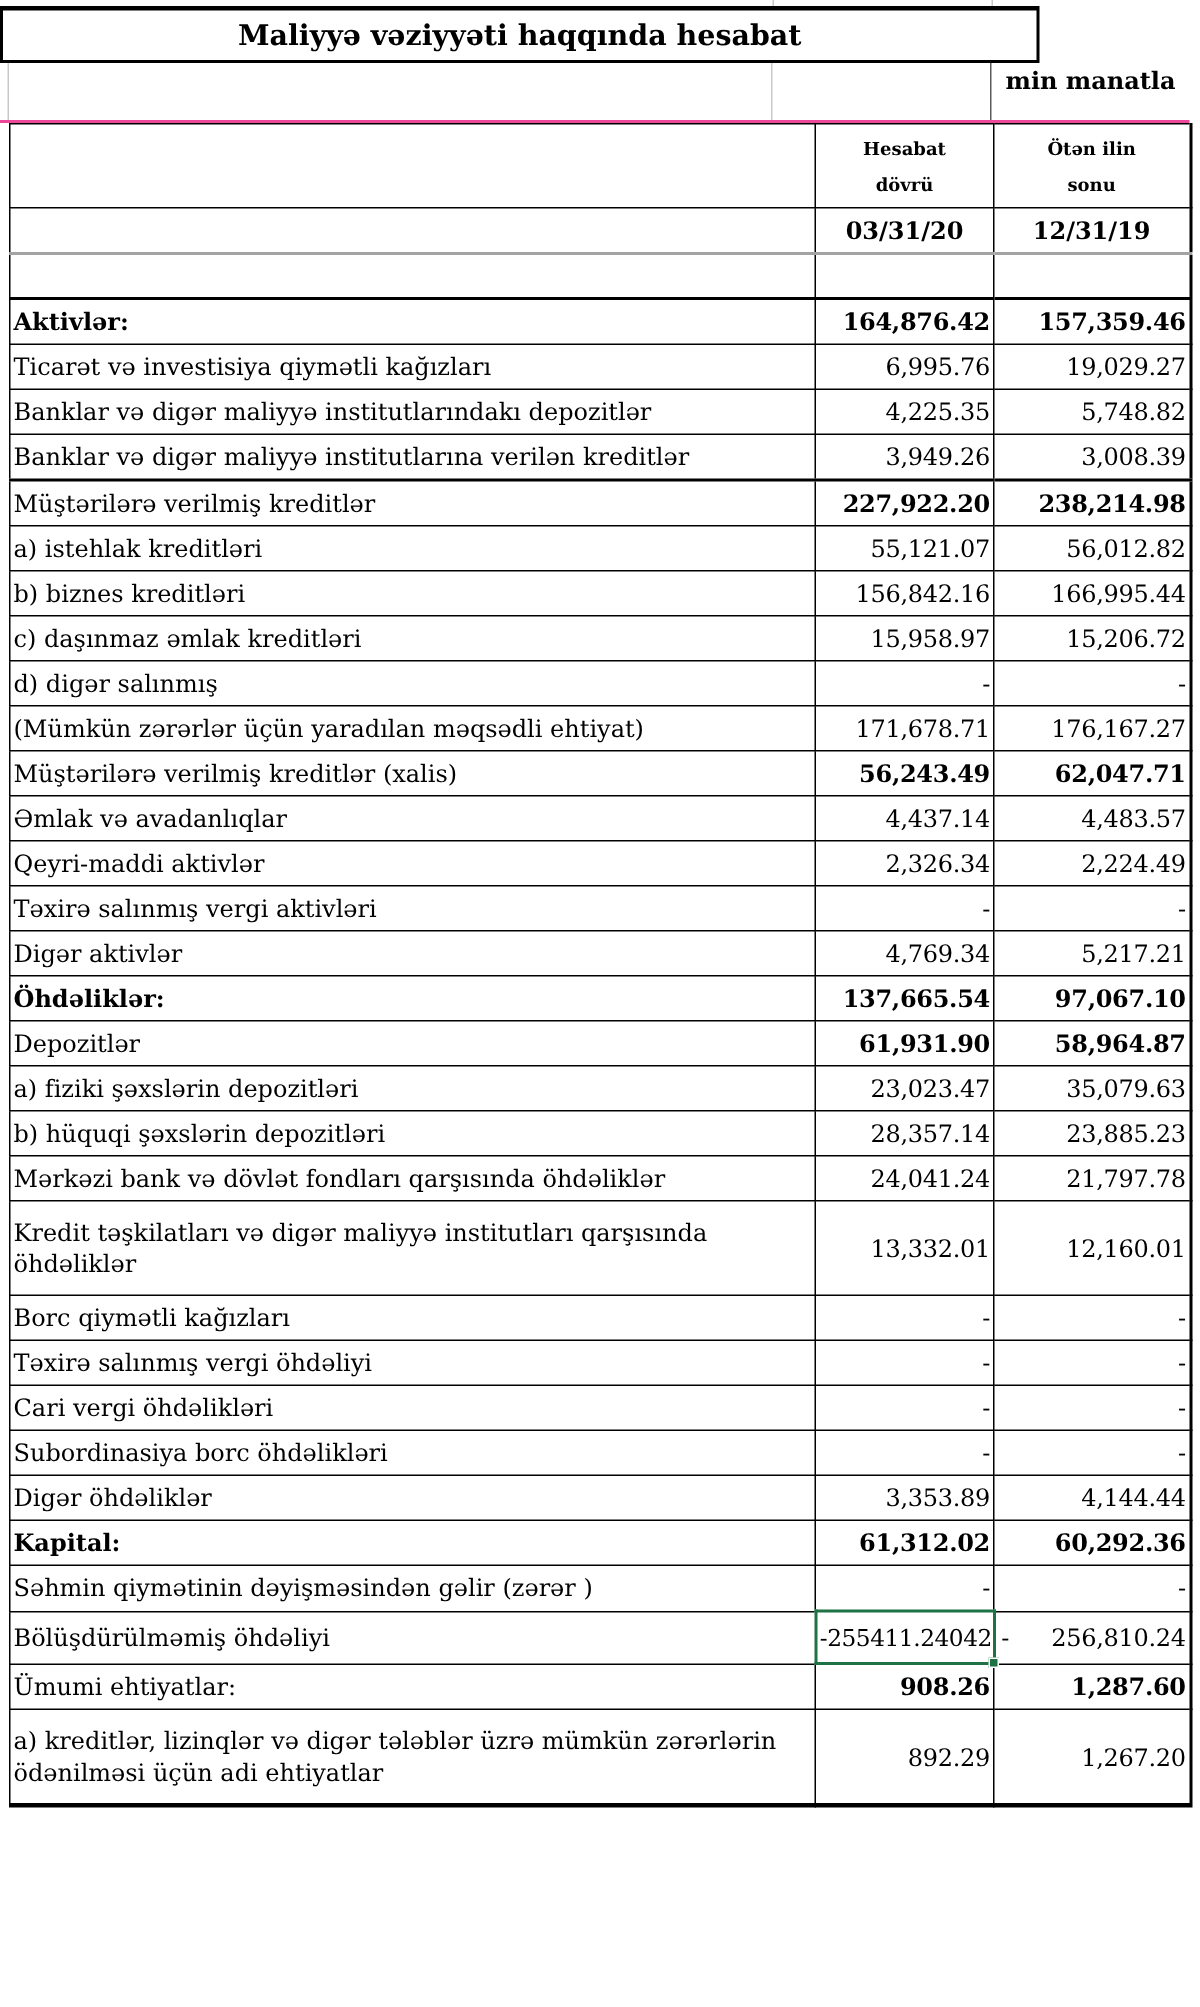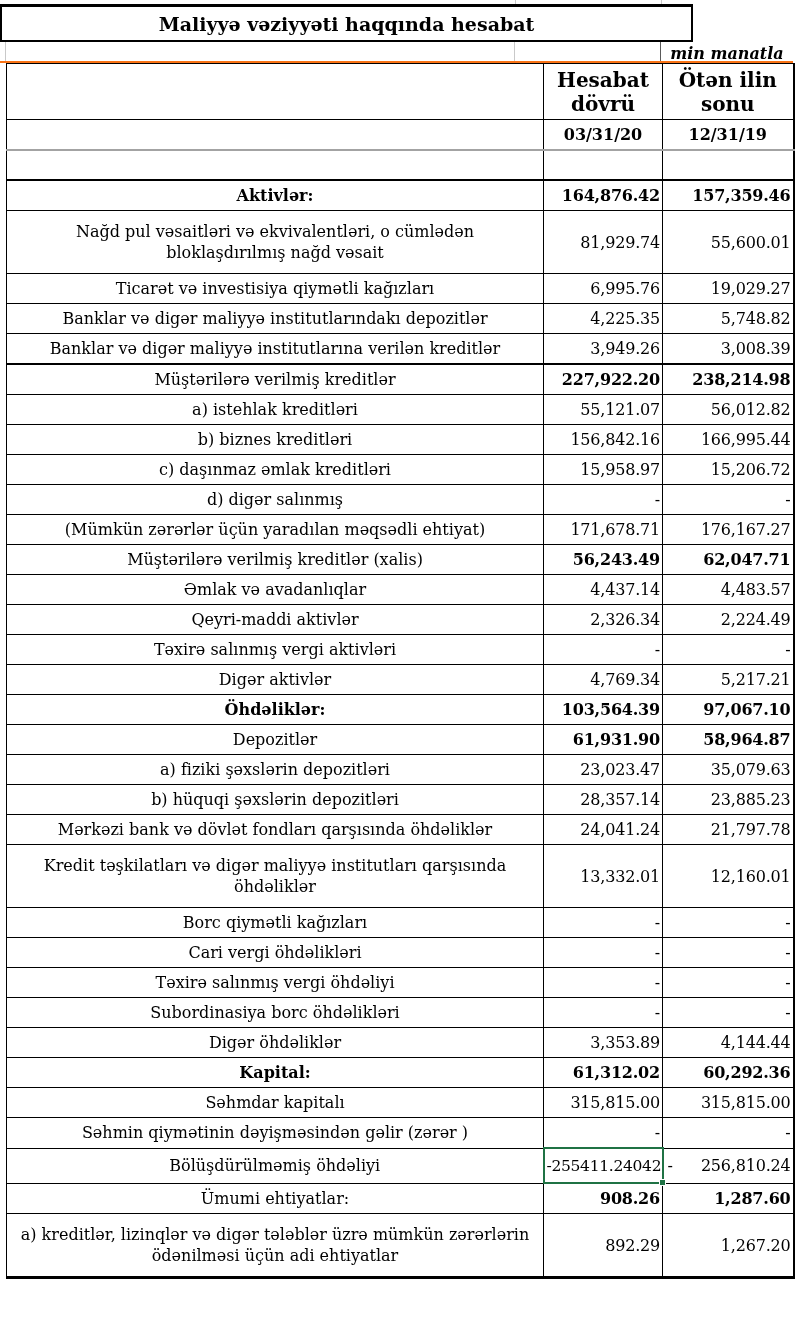--- a/index.html
+++ b/index.html
@@ -15,43 +15,43 @@
   .gl{position:absolute;top:0;width:1px;height:4px;background:#c9c9c9;}
   .gl1{left:515px;} .gl2{left:661px;}
   
   .title-box{
     width:693px;box-sizing:border-box;height:38px;
     border:2px solid #000;border-top-width:3px;
     display:flex;align-items:center;justify-content:center;
     font-weight:bold;font-size:19px;
   }
   
-  .unit-row{width:793px;box-sizing:border-box;display:flex;height:21px;border-bottom:2px solid #f97316;font-style:italic;}
+  .unit-row{width:793px;box-sizing:border-box;display:flex;height:40px;border-bottom:2px solid #ec4899;}
   .u-sp0{width:6px;border-right:1px solid #c9c9c9;box-sizing:border-box;}
   .u-sp1{width:509px;border-right:1px solid #c9c9c9;box-sizing:border-box;}
   .u-sp2{width:146px;border-right:1px solid #5a5a5a;box-sizing:border-box;}
   .unit-cell{flex:1;text-align:center;font-weight:bold;font-size:16px;line-height:23px;}
   
   table.grid{
     border-collapse:collapse;table-layout:fixed;width:787px;margin-left:6px;
     border-left:1px solid #000;border-right:2px solid #000;border-bottom:3px solid #000;
   }
   .grid td{
     border:1px solid #000;
     font-size:16px;
     vertical-align:middle;
     padding:1px 2px;
     overflow:hidden;
   }
-  .c-label{text-align:center;padding:1px 4px 1px 4px;white-space:pre-line;font-size:16.5px;line-height:21px;}
+  .c-label{text-align:left;padding:1px 4px 1px 4px;white-space:pre-line;font-size:16.5px;line-height:21px;}
   .c-val{text-align:right;padding-right:9px;letter-spacing:-0.2px;}
   .b{font-weight:bold;}
   .dash{padding-right:29px;}
   tr.hdr td{height:53px;font-weight:bold;text-align:center;}
-  tr.hdr .line{line-height:24px;font-size:20px;}
+  tr.hdr .line{line-height:24px;font-size:12px;}
   tr.dates td{height:27px;font-weight:bold;text-align:center;border-bottom:2px solid #a3a3a3;}
   tr.empty td{height:26px;border-bottom:2px solid #000;}
   tr.r td{height:27px;}
   tr.tall td{height:60px;}
   tr.selrow td{height:31px;}
   tr.thick-top td{border-top:2px solid #000;}
   
   td.sel{
     border:2px solid #1F7244;
     text-align:left;
@@ -117,26 +117,20 @@
         <td></td>
         <td></td>
         <td></td>
       </tr>
 
     <tr class="r">
           <td class="c-label b">Aktivlər:</td>
           <td class="c-val b">164,876.42</td>
           <td class="c-val b">157,359.46</td>
         </tr>
-        <tr class="tall">
-          <td class="c-label">Nağd pul vəsaitləri və  ekvivalentləri, o cümlədən
-bloklaşdırılmış nağd vəsait</td>
-          <td class="c-val">81,929.74</td>
-          <td class="c-val">55,600.01</td>
-        </tr>
         <tr class="r">
           <td class="c-label">Ticarət və investisiya qiymətli kağızları</td>
           <td class="c-val">6,995.76</td>
           <td class="c-val">19,029.27</td>
         </tr>
         <tr class="r">
           <td class="c-label">Banklar və digər maliyyə institutlarındakı depozitlər</td>
           <td class="c-val">4,225.35</td>
           <td class="c-val">5,748.82</td>
         </tr>
@@ -195,21 +189,21 @@
           <td class="c-val dash">-</td>
           <td class="c-val dash">-</td>
         </tr>
         <tr class="r">
           <td class="c-label">Digər aktivlər</td>
           <td class="c-val">4,769.34</td>
           <td class="c-val">5,217.21</td>
         </tr>
         <tr class="r">
           <td class="c-label b">Öhdəliklər:</td>
-          <td class="c-val b">103,564.39</td>
+          <td class="c-val b">137,665.54</td>
           <td class="c-val b">97,067.10</td>
         </tr>
         <tr class="r">
           <td class="c-label">Depozitlər</td>
           <td class="c-val b">61,931.90</td>
           <td class="c-val b">58,964.87</td>
         </tr>
         <tr class="r">
           <td class="c-label">a) fiziki şəxslərin depozitləri</td>
           <td class="c-val">23,023.47</td>
@@ -230,48 +224,43 @@
 öhdəliklər</td>
           <td class="c-val">13,332.01</td>
           <td class="c-val">12,160.01</td>
         </tr>
         <tr class="r">
           <td class="c-label">Borc qiymətli kağızları</td>
           <td class="c-val dash">-</td>
           <td class="c-val dash">-</td>
         </tr>
         <tr class="r">
+          <td class="c-label">Təxirə salınmış vergi öhdəliyi</td>
+          <td class="c-val dash">-</td>
+          <td class="c-val dash">-</td>
+        </tr>
+        <tr class="r">
           <td class="c-label">Cari vergi öhdəlikləri</td>
-          <td class="c-val dash">-</td>
-          <td class="c-val dash">-</td>
-        </tr>
-        <tr class="r">
-          <td class="c-label">Təxirə salınmış vergi öhdəliyi</td>
           <td class="c-val dash">-</td>
           <td class="c-val dash">-</td>
         </tr>
         <tr class="r">
           <td class="c-label">Subordinasiya borc öhdəlikləri</td>
           <td class="c-val dash">-</td>
           <td class="c-val dash">-</td>
         </tr>
         <tr class="r">
           <td class="c-label">Digər öhdəliklər</td>
           <td class="c-val">3,353.89</td>
           <td class="c-val">4,144.44</td>
         </tr>
         <tr class="r">
           <td class="c-label b">Kapital:</td>
           <td class="c-val b">61,312.02</td>
           <td class="c-val b">60,292.36</td>
-        </tr>
-        <tr class="r">
-          <td class="c-label">Səhmdar kapitalı</td>
-          <td class="c-val">315,815.00</td>
-          <td class="c-val">315,815.00</td>
         </tr>
         <tr class="r">
           <td class="c-label">Səhmin qiymətinin dəyişməsindən gəlir (zərər )</td>
           <td class="c-val dash">-</td>
           <td class="c-val dash">-</td>
         </tr>
         <tr class="selrow">
           <td class="c-label">Bölüşdürülməmiş öhdəliyi</td>
           <td class="c-val sel"><span>-255411.24042</span><span class="fill-handle"></span></td>
           <td class="c-val acct"><span class="neg">-</span><span>256,810.24</span></td>

